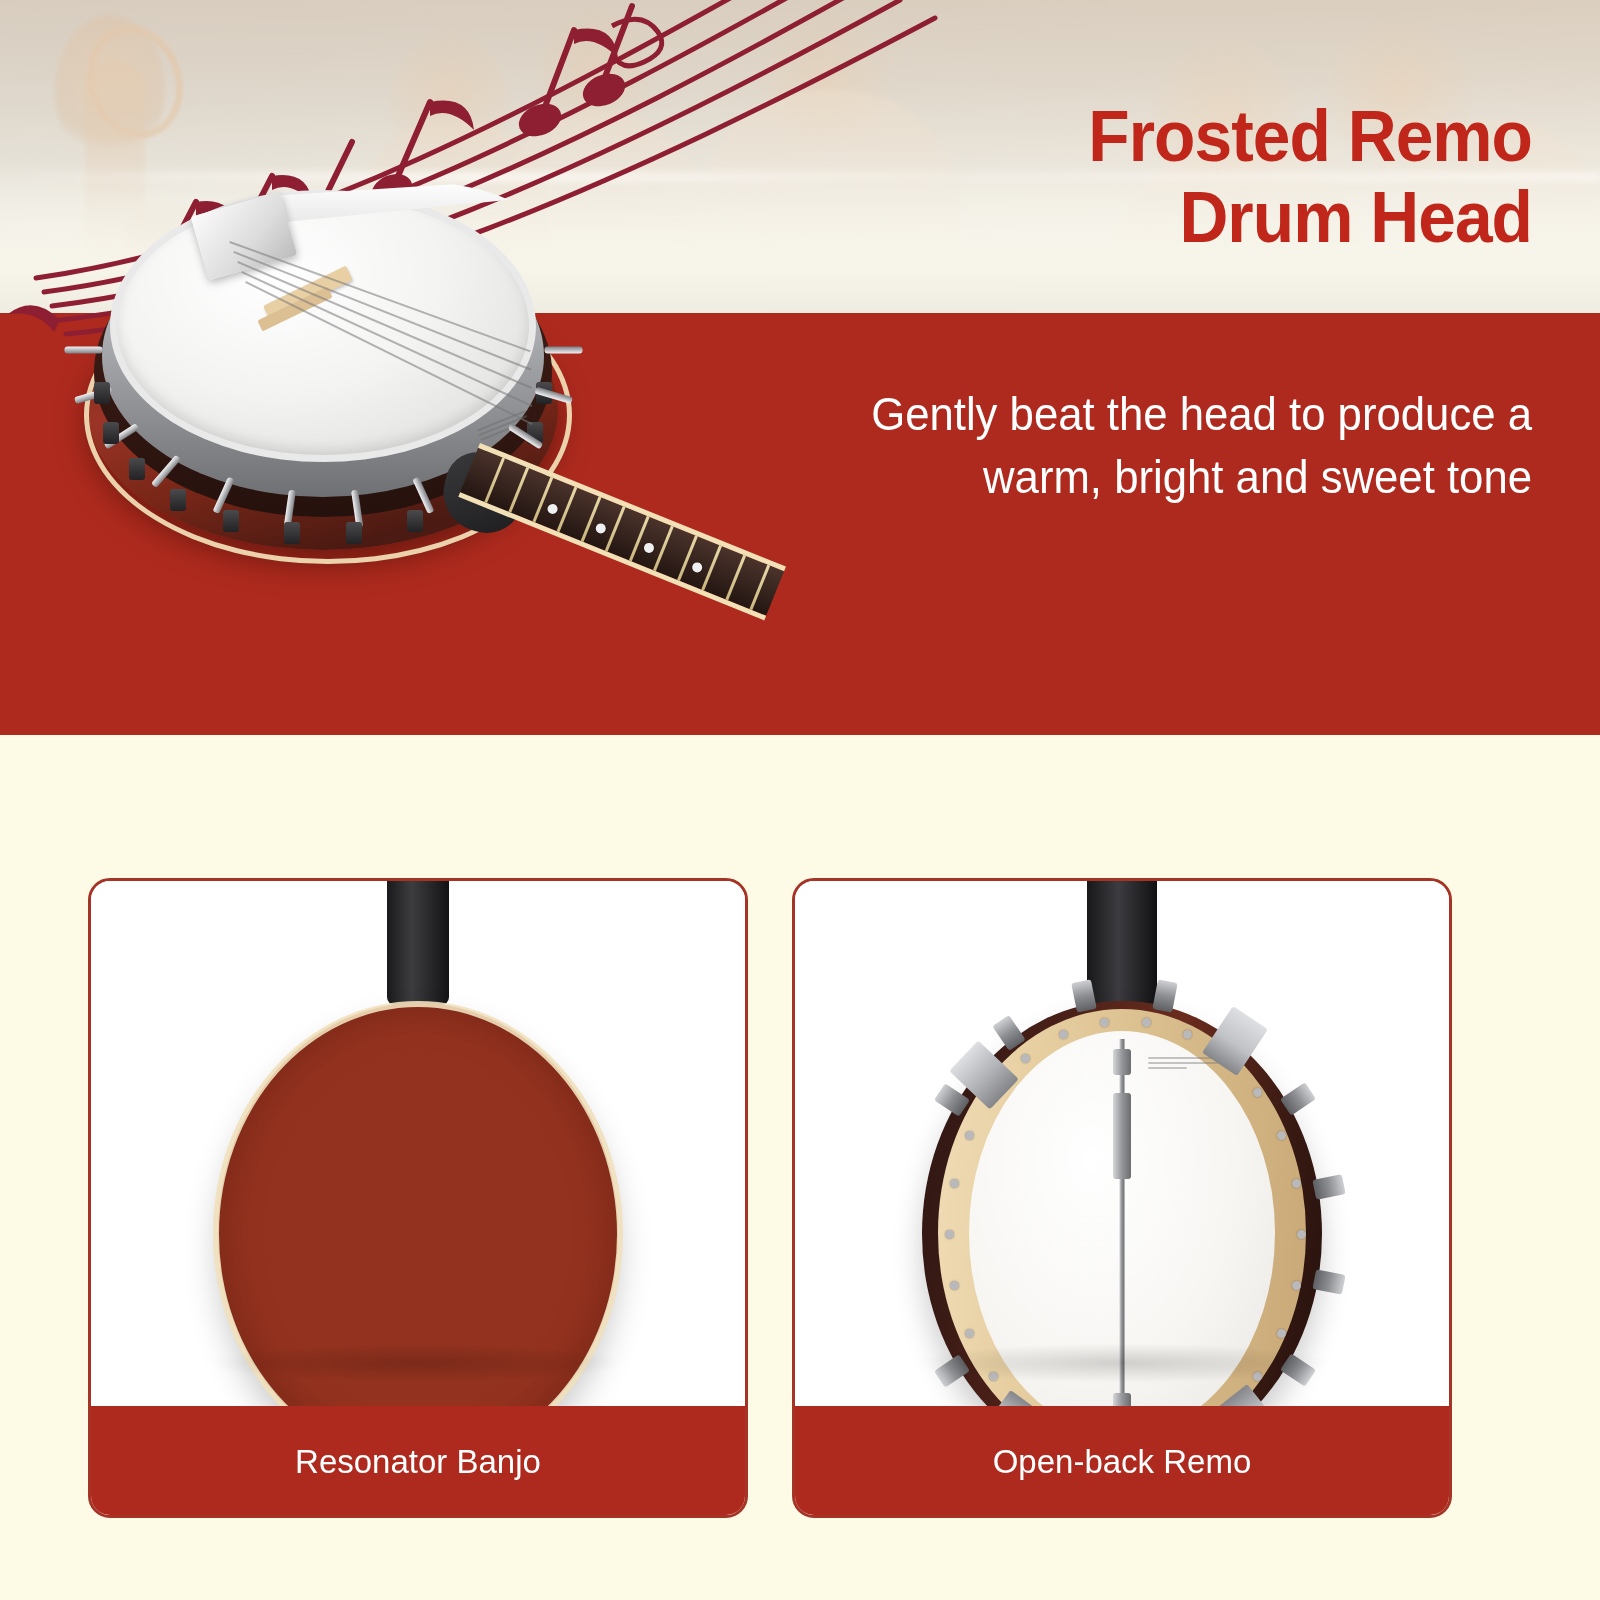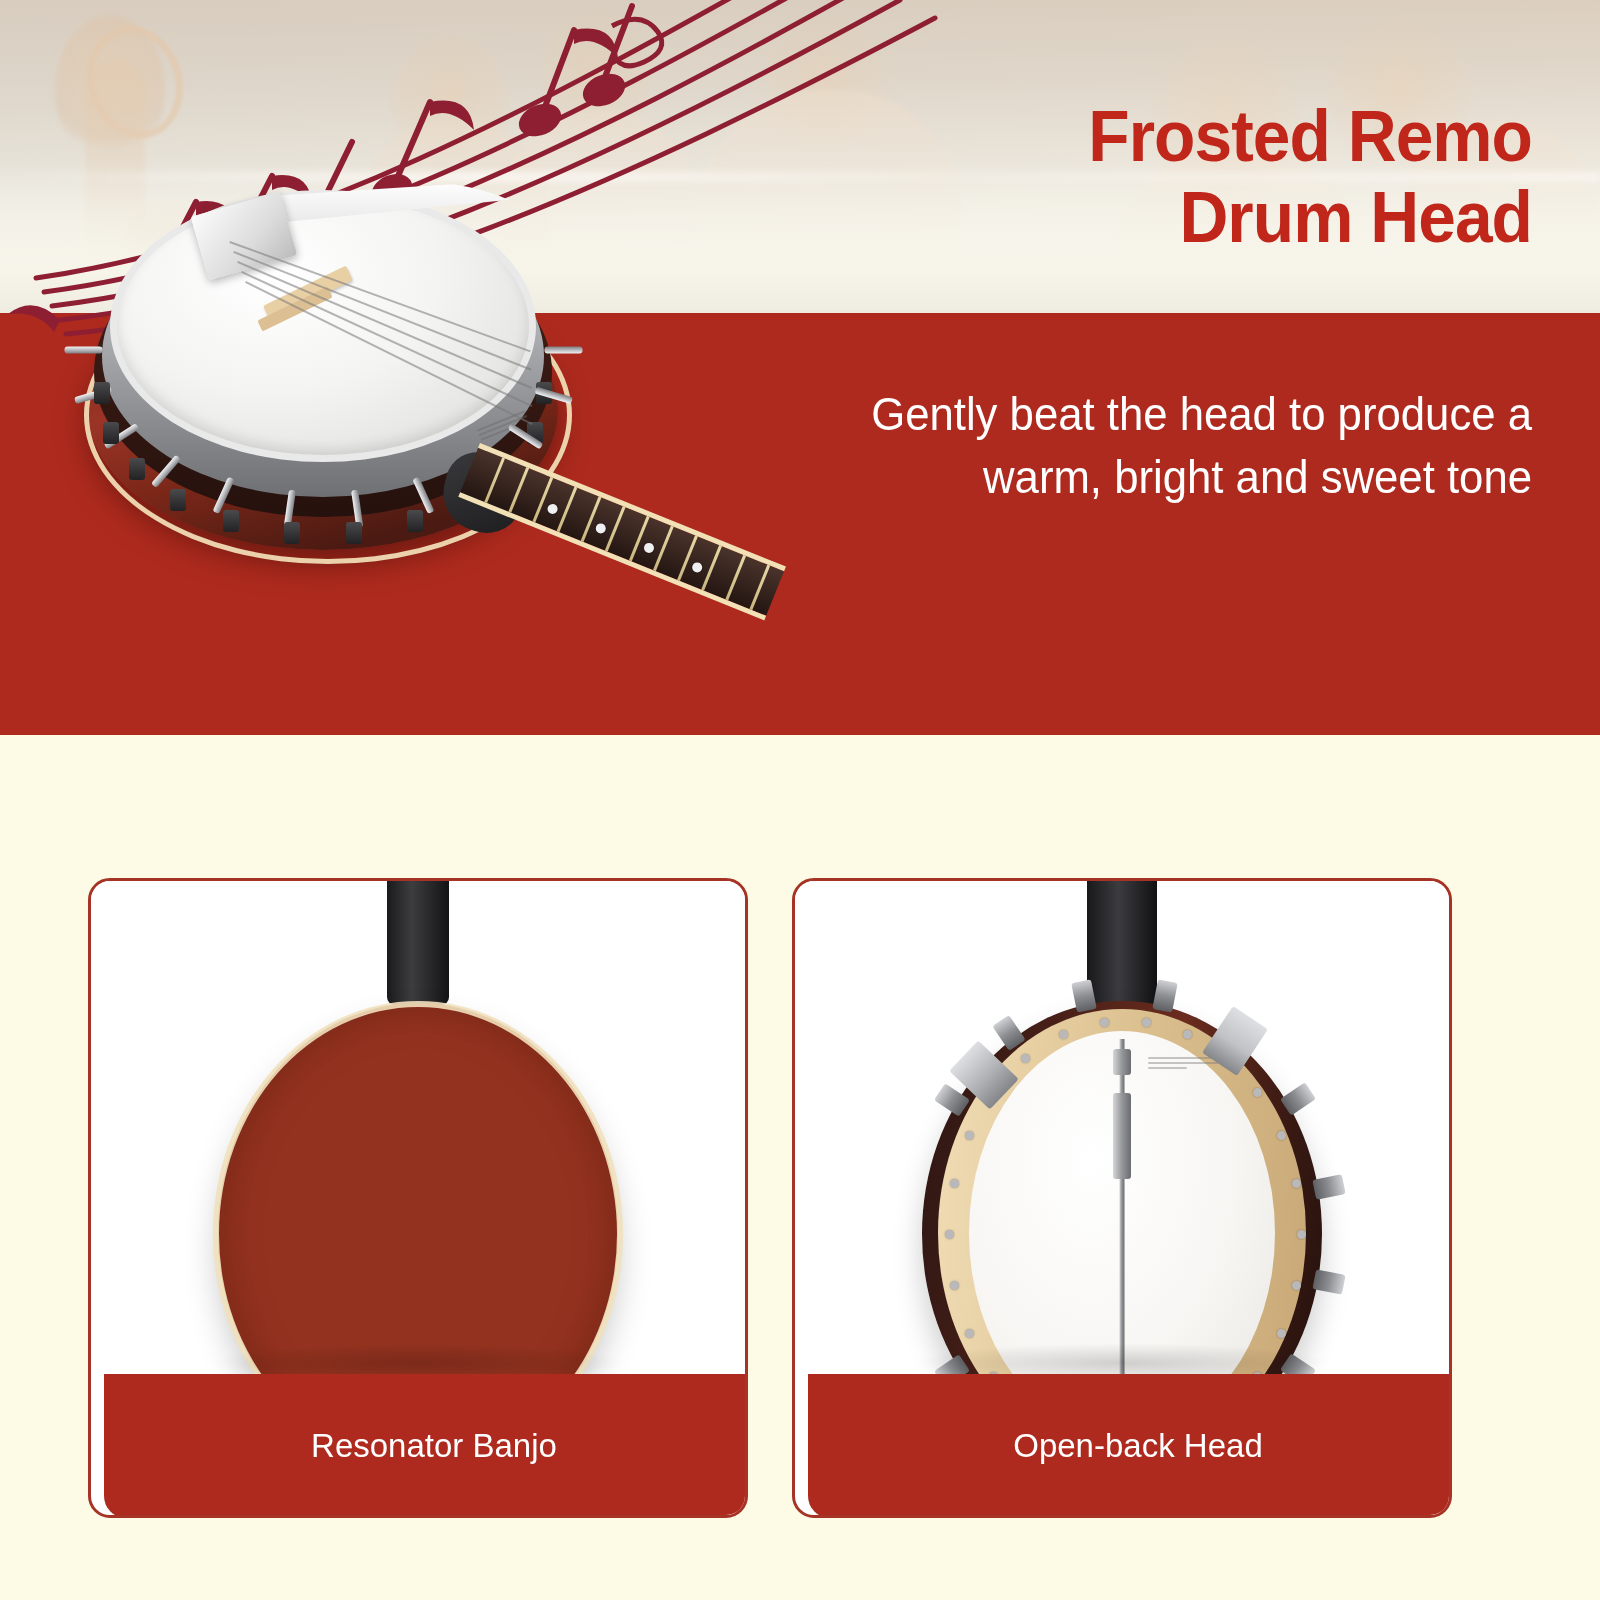--- a/index.html
+++ b/index.html
@@ -97,22 +97,22 @@
   .brk-r{left:1070px;top:18px;}
   .brk-r .h{right:0;top:0;}
   .brk-r .v{right:0;top:0;}
 
   
   .card{position:absolute;top:878px;width:660px;height:640px;border:3px solid #a63426;
     border-radius:22px;background:#ffffff;overflow:hidden;box-sizing:border-box;}
   .card.left{left:88px;}
   .card.right{left:792px;}
   .card-img{position:absolute;left:0;top:0;width:100%;height:530px;background:#fff;}
-  .card-cap{position:absolute;left:-3px;bottom:-3px;width:calc(100% + 6px);height:144px;background:#ae2a1e;
-    display:flex;align-items:center;justify-content:center;border-radius:0 0 22px 22px;margin-left:16px;}
+  .card-cap{position:absolute;left:-3px;bottom:-3px;width:calc(100% + 6px);height:112px;background:#ae2a1e;
+    display:flex;align-items:center;justify-content:center;border-radius:0 0 22px 22px;}
   .card-cap span{color:#fff;font-size:33px;}
 
   
   .neck-stub{position:absolute;left:50%;top:-6px;transform:translateX(-50%);width:62px;height:130px;
     background:linear-gradient(90deg,#1a1a1c,#3d3d40 40%,#131315);border-radius:0 0 8px 8px;}
   .reso-disc{position:absolute;left:50%;top:122px;transform:translateX(-50%);width:400px;height:460px;
     border-radius:50%;background:
       linear-gradient(160deg,rgba(255,255,255,.16) 0%,rgba(255,255,255,.02) 34%,rgba(0,0,0,0) 35%),
       linear-gradient(200deg,#9e3a22 0%,#a8402a 30%,#8d3120 62%,#70miss 63%,#6d2416 100%);
     background-color:#93321f;box-shadow:0 20px 34px rgba(0,0,0,.22), inset 0 0 40px rgba(60,14,6,.35);}
@@ -359,17 +359,17 @@
           <div class="ob-br" style="left: 434.927px; top: 135.628px; width: 20px; height: 30px; transform: rotate(393.541deg);"></div>
           <div class="ob-br" style="left: 492.523px; top: 202.701px; width: 20px; height: 30px; transform: rotate(416.041deg);"></div>
           <div class="ob-br" style="left: 431.836px; top: 510.298px; width: 42px; height: 56px; background: linear-gradient(rgb(222, 223, 226), rgb(185, 188, 192) 55%, rgb(133, 134, 138)); transform: rotate(141.566deg);"></div>
           <div class="ob-br" style="left: 194.654px; top: 516.188px; width: 42px; height: 56px; background: linear-gradient(rgb(222, 223, 226), rgb(196, 198, 202) 55%, rgb(133, 134, 138)); transform: rotate(216.051deg);"></div>
           <div class="ob-br" style="left: 167.717px; top: 166.063px; width: 42px; height: 56px; background: linear-gradient(rgb(222, 223, 226), rgb(176, 178, 182) 55%, rgb(133, 134, 138)); transform: rotate(313.454deg);"></div>
           <div class="ob-br" style="left: 418.657px; top: 132.249px; width: 42px; height: 56px; background: linear-gradient(rgb(222, 223, 226), rgb(192, 194, 198) 55%, rgb(133, 134, 138)); transform: rotate(393.668deg);"></div>
         </div>
       <div class="soft-shadow"></div>
     </div>
     <div class="card-cap">
-      <span>Open-back Head</span>
+      <span>Open-back Remo</span>
     </div>
   </div>
 
 </div>
 
 </body></html>

